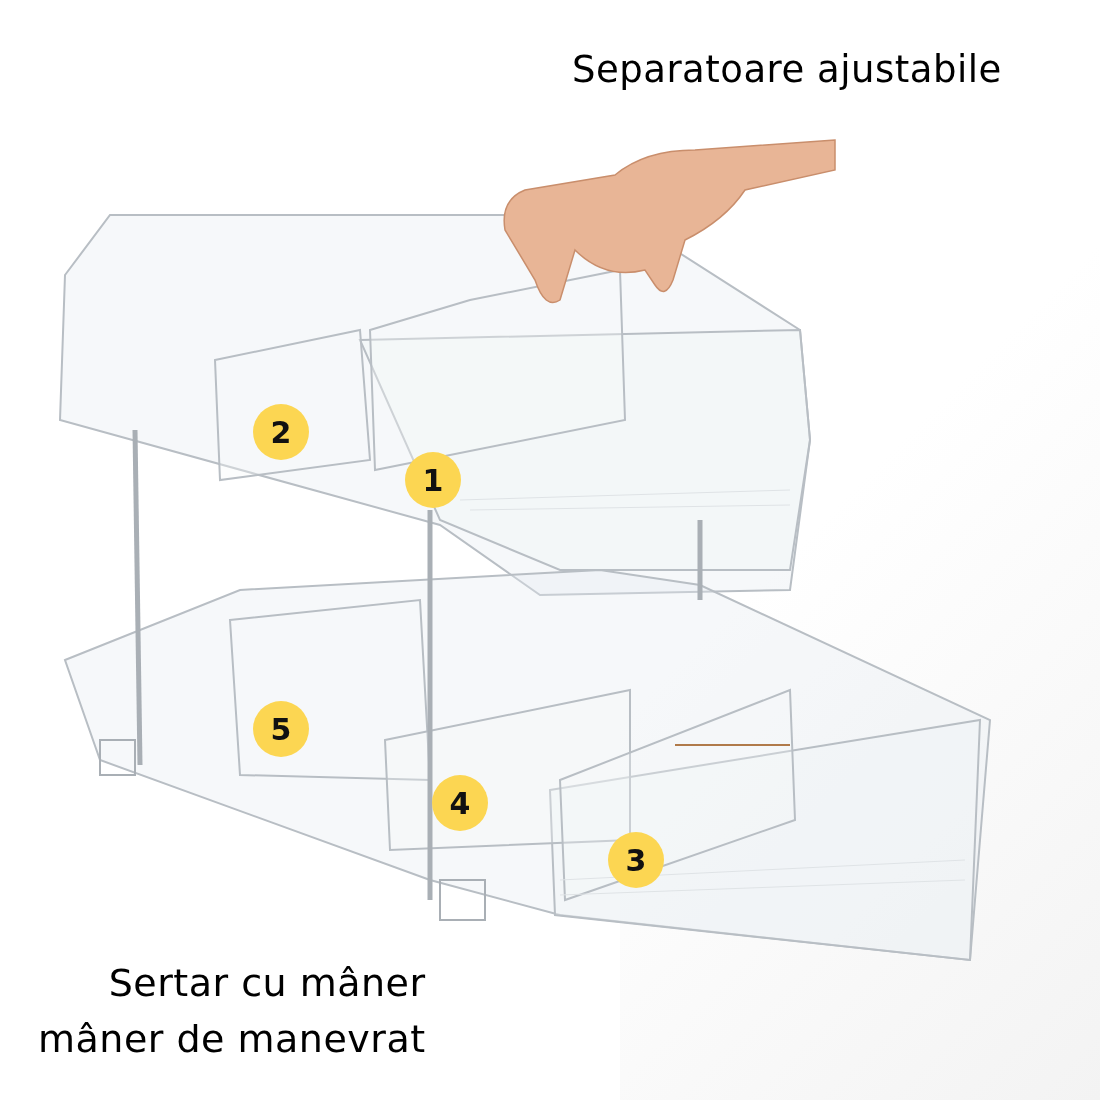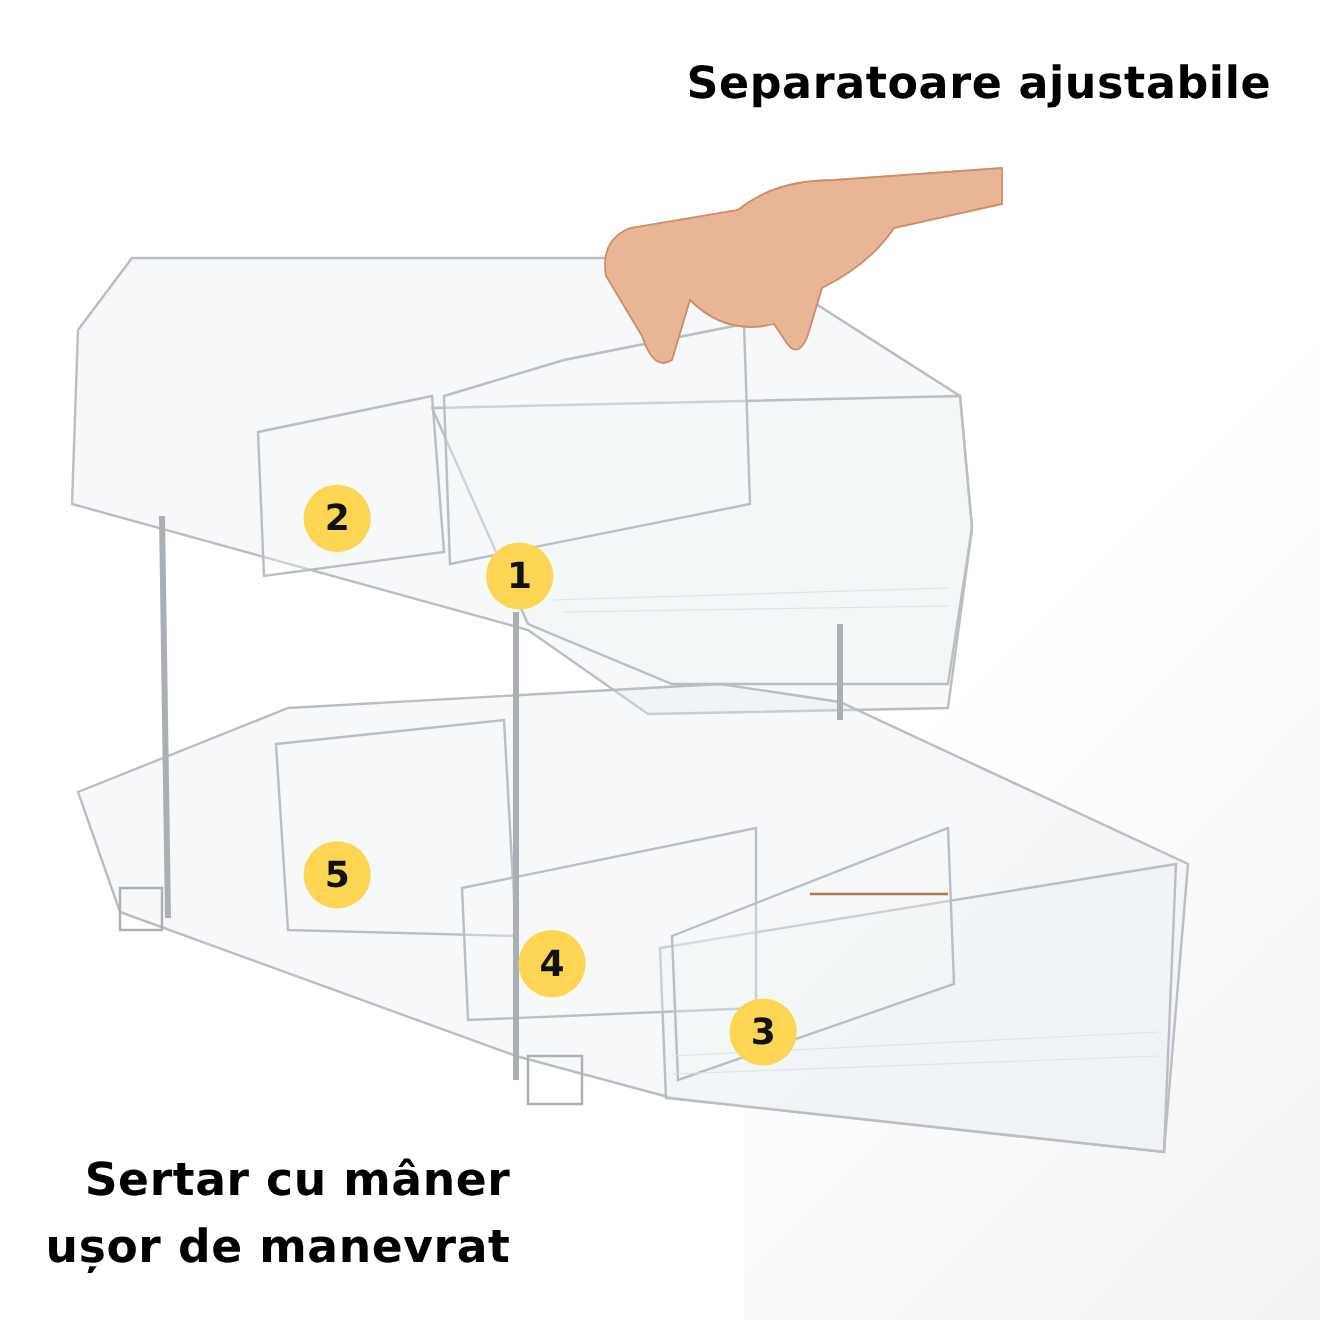--- a/index.html
+++ b/index.html
@@ -1,20 +1,20 @@
 <!DOCTYPE html>
 <html><head>
   <meta charset="utf-8">
   <style>
     html, body { margin:0; padding:0; }
     body { width:1100px; height:1100px; background:#ffffff; position:relative; overflow:hidden;
            font-family:"DejaVu Sans", sans-serif; }
     .bg-light { position:absolute; right:0; top:150px; width:480px; height:950px;
                 background:linear-gradient(135deg, rgba(255,255,255,0) 40%, #f3f3f3 100%); }
-    .title { position:absolute; font-weight:bold; color:#000; letter-spacing:0.5px; }
+    .title { position:absolute; font-weight:normal; color:#000; letter-spacing:0.5px; }
     .title-top { left:572px; top:48px; font-size:37px; }
     .title-bottom { left:38px; top:955px; font-size:38px; line-height:56px;text-align:right; }
     .badge { position:absolute; width:56px; height:56px; border-radius:50%; background:#fcd652;
              color:#111; font-weight:bold; font-size:30px; display:flex; align-items:center; justify-content:center; }
     svg.product { position:absolute; left:0; top:0; }
     .hand { position:absolute; }
   </style>
 </head>
 <body>
 
@@ -59,20 +59,20 @@
   <line x1="675" y1="745" x2="790" y2="745" stroke="#b07a4a" stroke-width="2"></line>
 </svg>
 
 <svg class="hand" style="left:495px;top:130px" width="350" height="200">
   <path d="M340,10 L200,20 Q150,20 120,45 L30,60 Q5,70 10,100 L40,150 Q50,180 65,170 L80,120 Q110,150 150,140 L160,155 Q170,170 178,150 L190,110 Q230,90 250,60 L340,40 Z" fill="#e8b596" stroke="#c98e6c" stroke-width="1.5"></path>
 </svg>
 
 <div class="title title-top">Separatoare ajustabile</div>
 <div class="title title-bottom">
   <div>Sertar cu mâner</div>
-  <div>ușor de manevrat</div>
+  <div>mâner de manevrat</div>
 </div>
 
 <div class="badge" style="left:405px;top:452px">1</div>
 <div class="badge" style="left:253px;top:404px">2</div>
 <div class="badge" style="left:608px;top:832px">3</div>
 <div class="badge" style="left:432px;top:775px">4</div>
 <div class="badge" style="left:253px;top:701px">5</div>
 
 </body></html>

